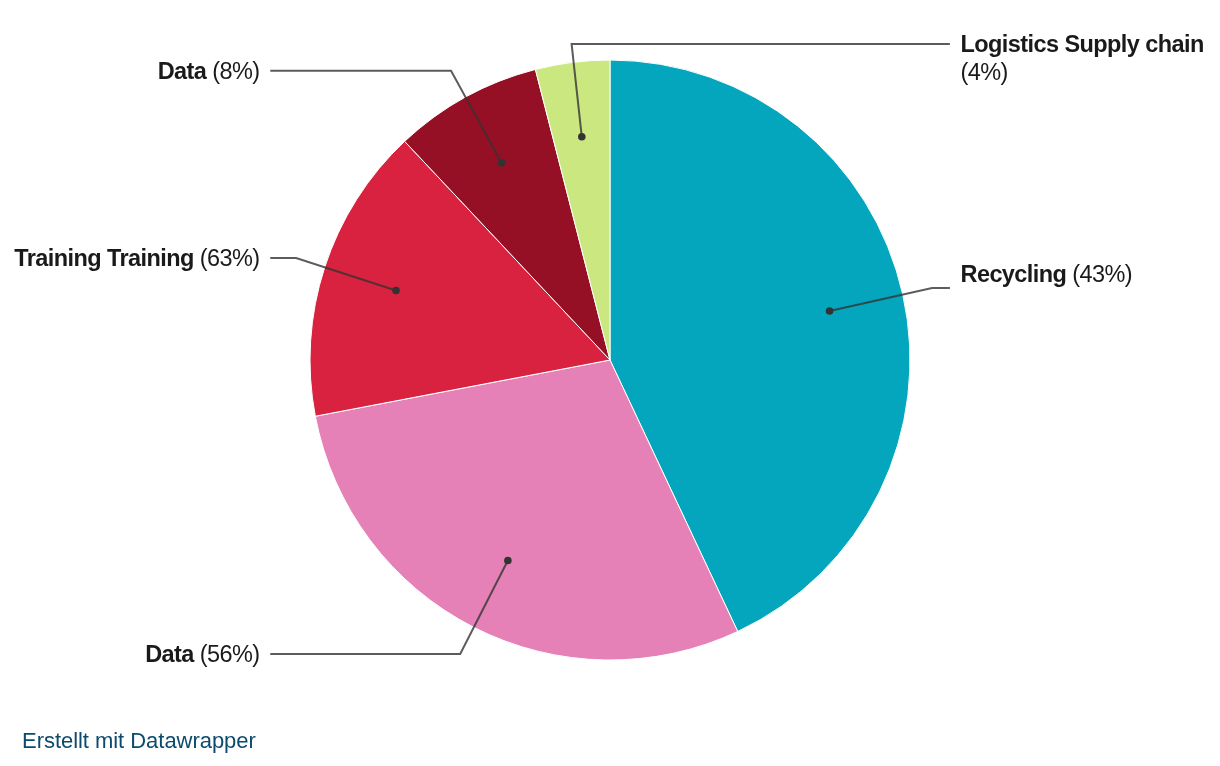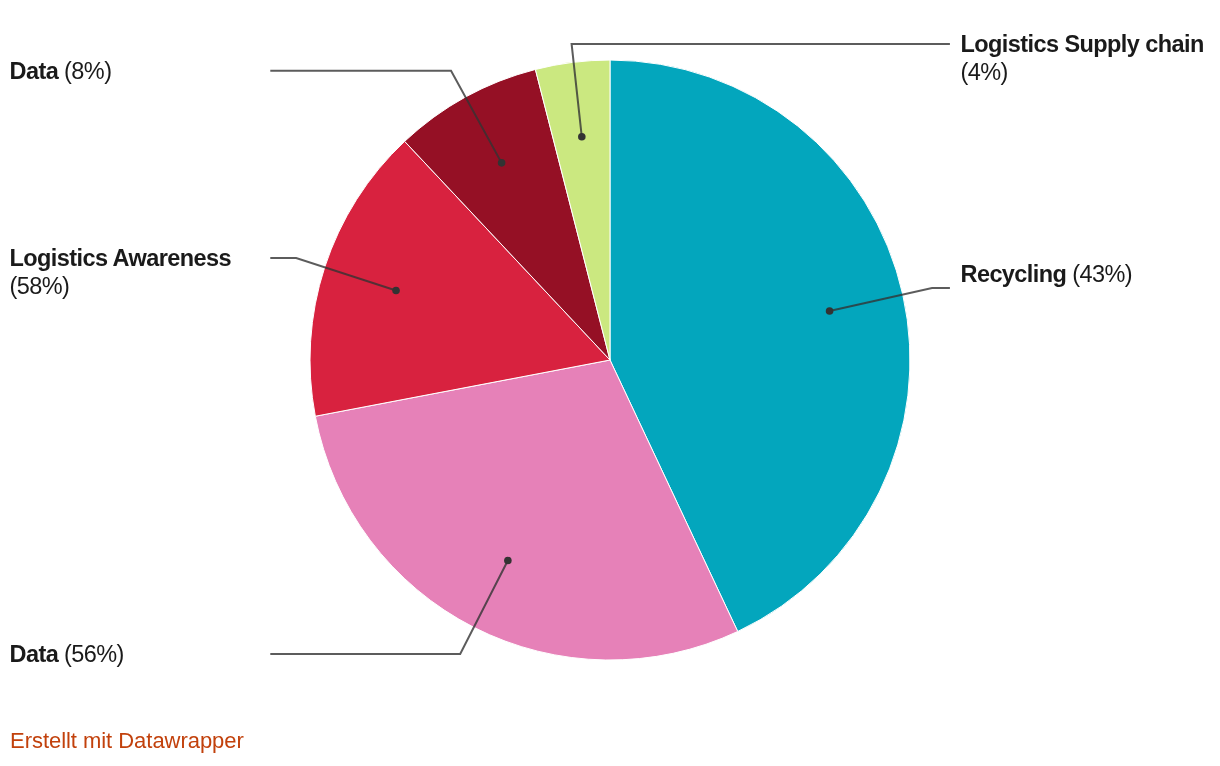--- a/index.html
+++ b/index.html
@@ -30,39 +30,39 @@
     position: absolute;
     transform: translateZ(0);
     width: 250px;
     font-size: 23.5px;
     line-height: 28px;
     letter-spacing: -0.58px;
     color: #1a1a1a;
   }
   .pie-label .name { font-weight: bold; }
   .pie-label .pct  { font-weight: normal; }
-  .label-left  { text-align: left; left: 9.5px; }
+  .label-left  { text-align: right; left: 9.5px; }
   .label-right { text-align: left;  left: 960.5px; }
 
   
   #label-recycling { top: 260px; }
   #label-reuse     { top: 640.35px; }
   #label-training  { top: 244.36px; }
   #label-data      { top: 57.16px; }
   #label-logistics { top: 30.20px; }
 
   #chart-credit {
     position: absolute;
     transform: translateZ(0);
-    left: 10px;
+    left: 22px;
     top: 727.5px;
     font-size: 22px;
     line-height: 26px;
     letter-spacing: -0.04px;
-    color: #c2410c;
+    color: #0c4a6e;
   }
 </style>
 </head>
 <body>
 
 <div id="chart-root">
 
   <svg id="pie-svg" width="1220" height="766" viewBox="0 0 1220 766">
 
     <g>
@@ -91,20 +91,20 @@
   </svg>
 
   <div id="labels">
 
     <div id="label-logistics" class="pie-label label-right"><span class="name">Logistics Supply chain</span> <span class="pct">(4%)</span></div>
 
     <div id="label-recycling" class="pie-label label-right"><span class="name">Recycling</span> <span class="pct">(43%)</span></div>
 
     <div id="label-data" class="pie-label label-left"><span class="name">Data</span> <span class="pct">(8%)</span></div>
 
-    <div id="label-training" class="pie-label label-left"><span class="name">Logistics Awareness</span> <span class="pct">(58%)</span></div>
+    <div id="label-training" class="pie-label label-left"><span class="name">Training Training</span> <span class="pct">(63%)</span></div>
 
     <div id="label-reuse" class="pie-label label-left"><span class="name">Data</span> <span class="pct">(56%)</span></div>
 
   </div>
 
   <div id="chart-credit">Erstellt mit Datawrapper</div>
 </div>
 
 </body></html>

